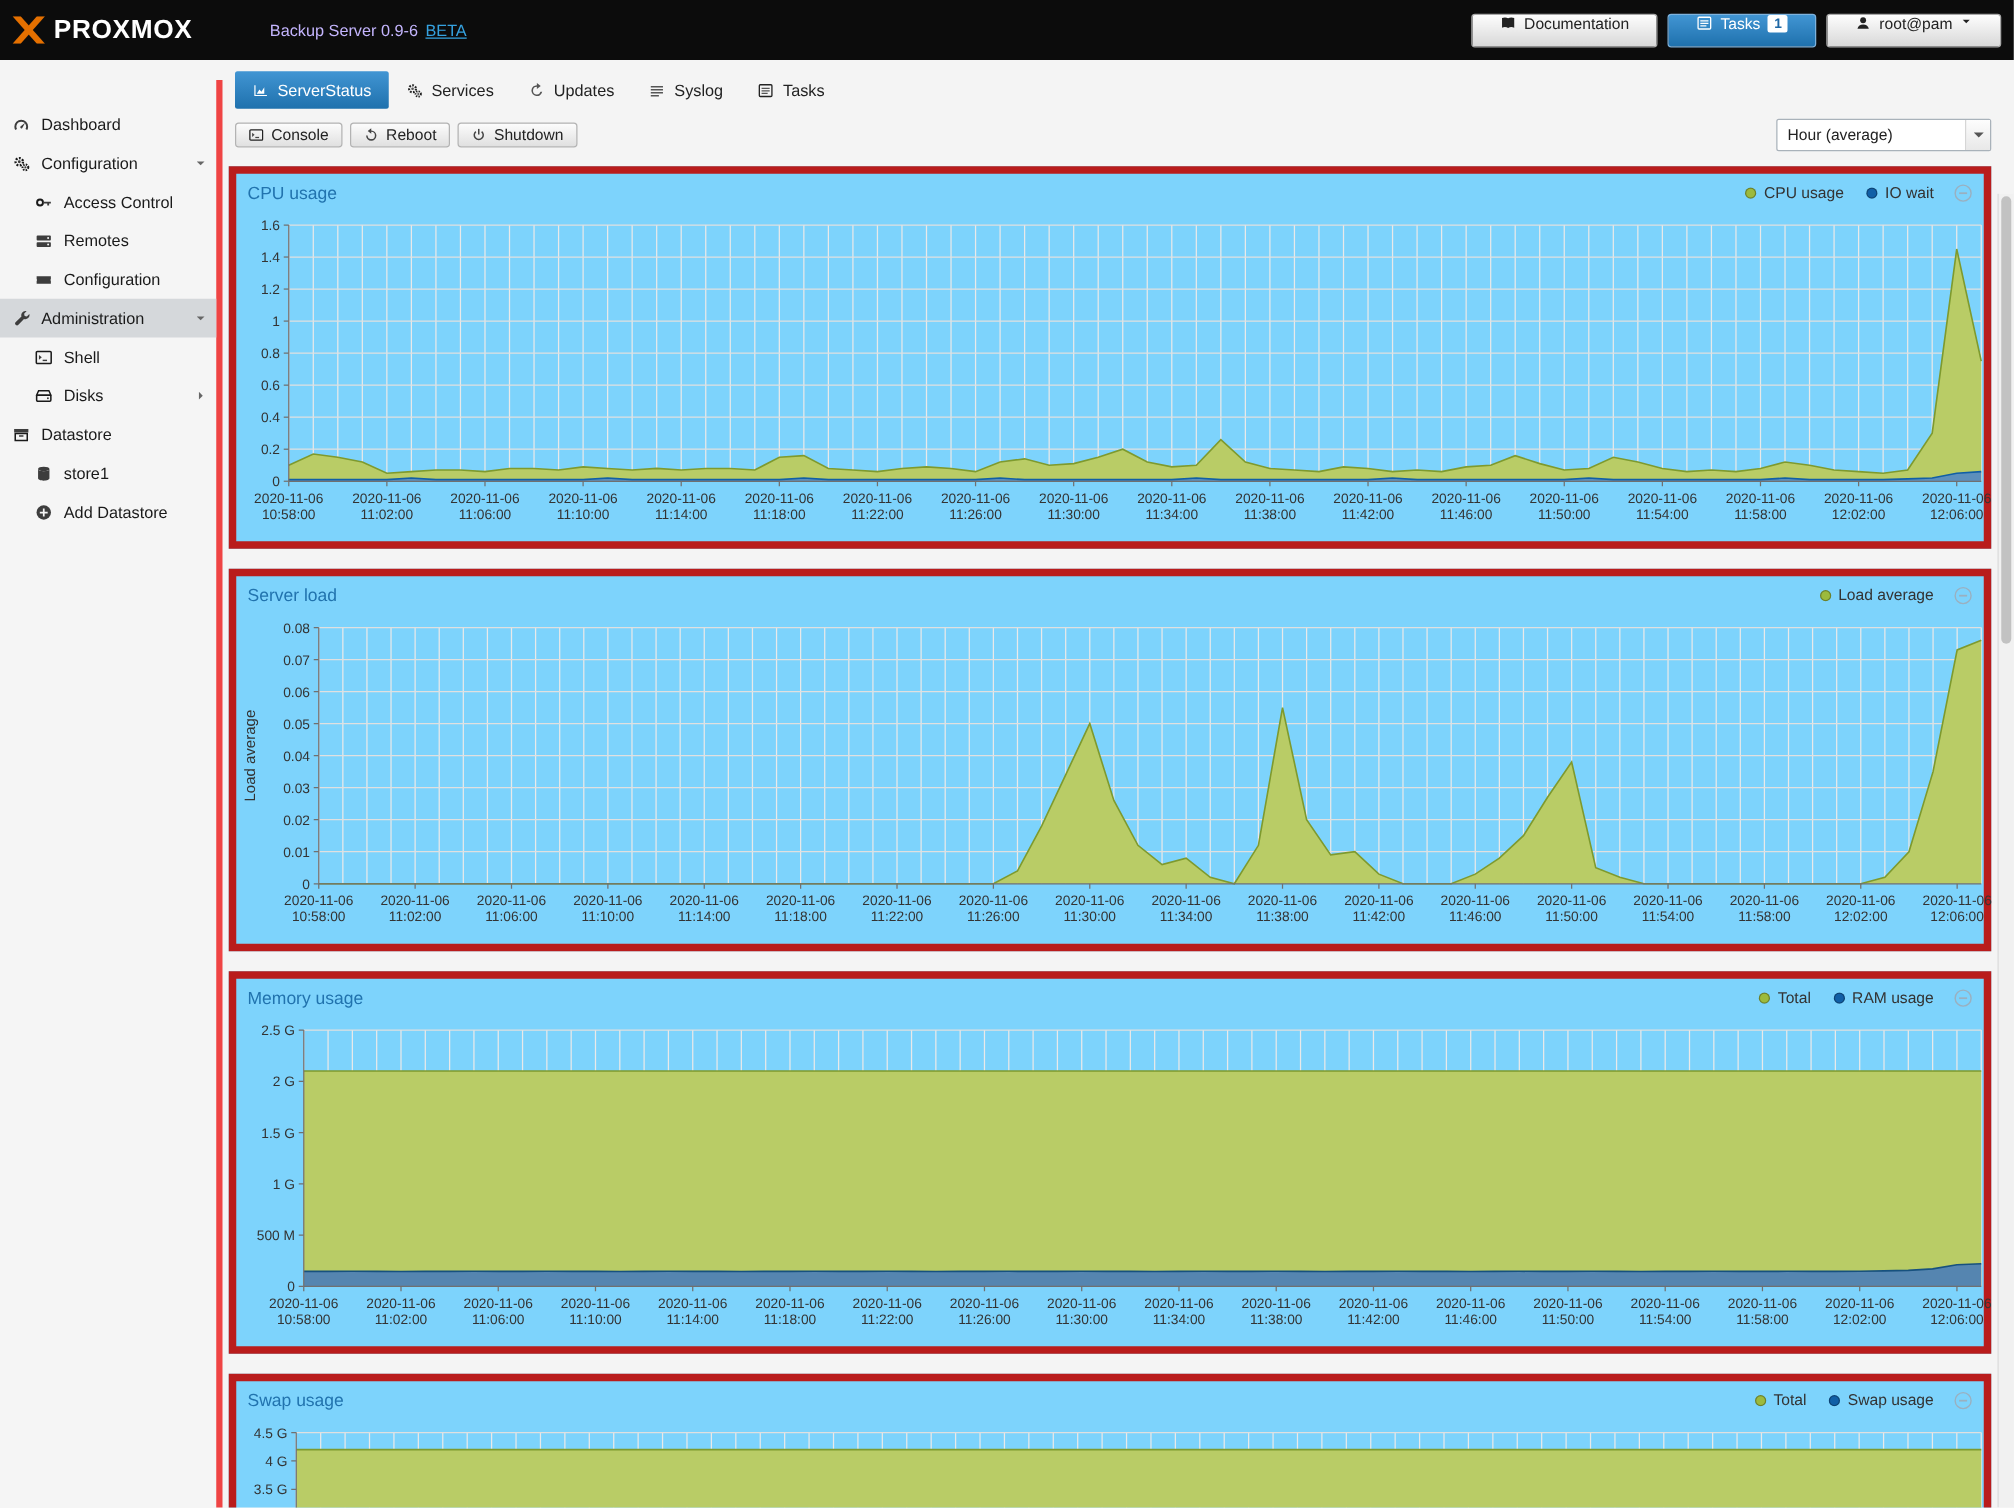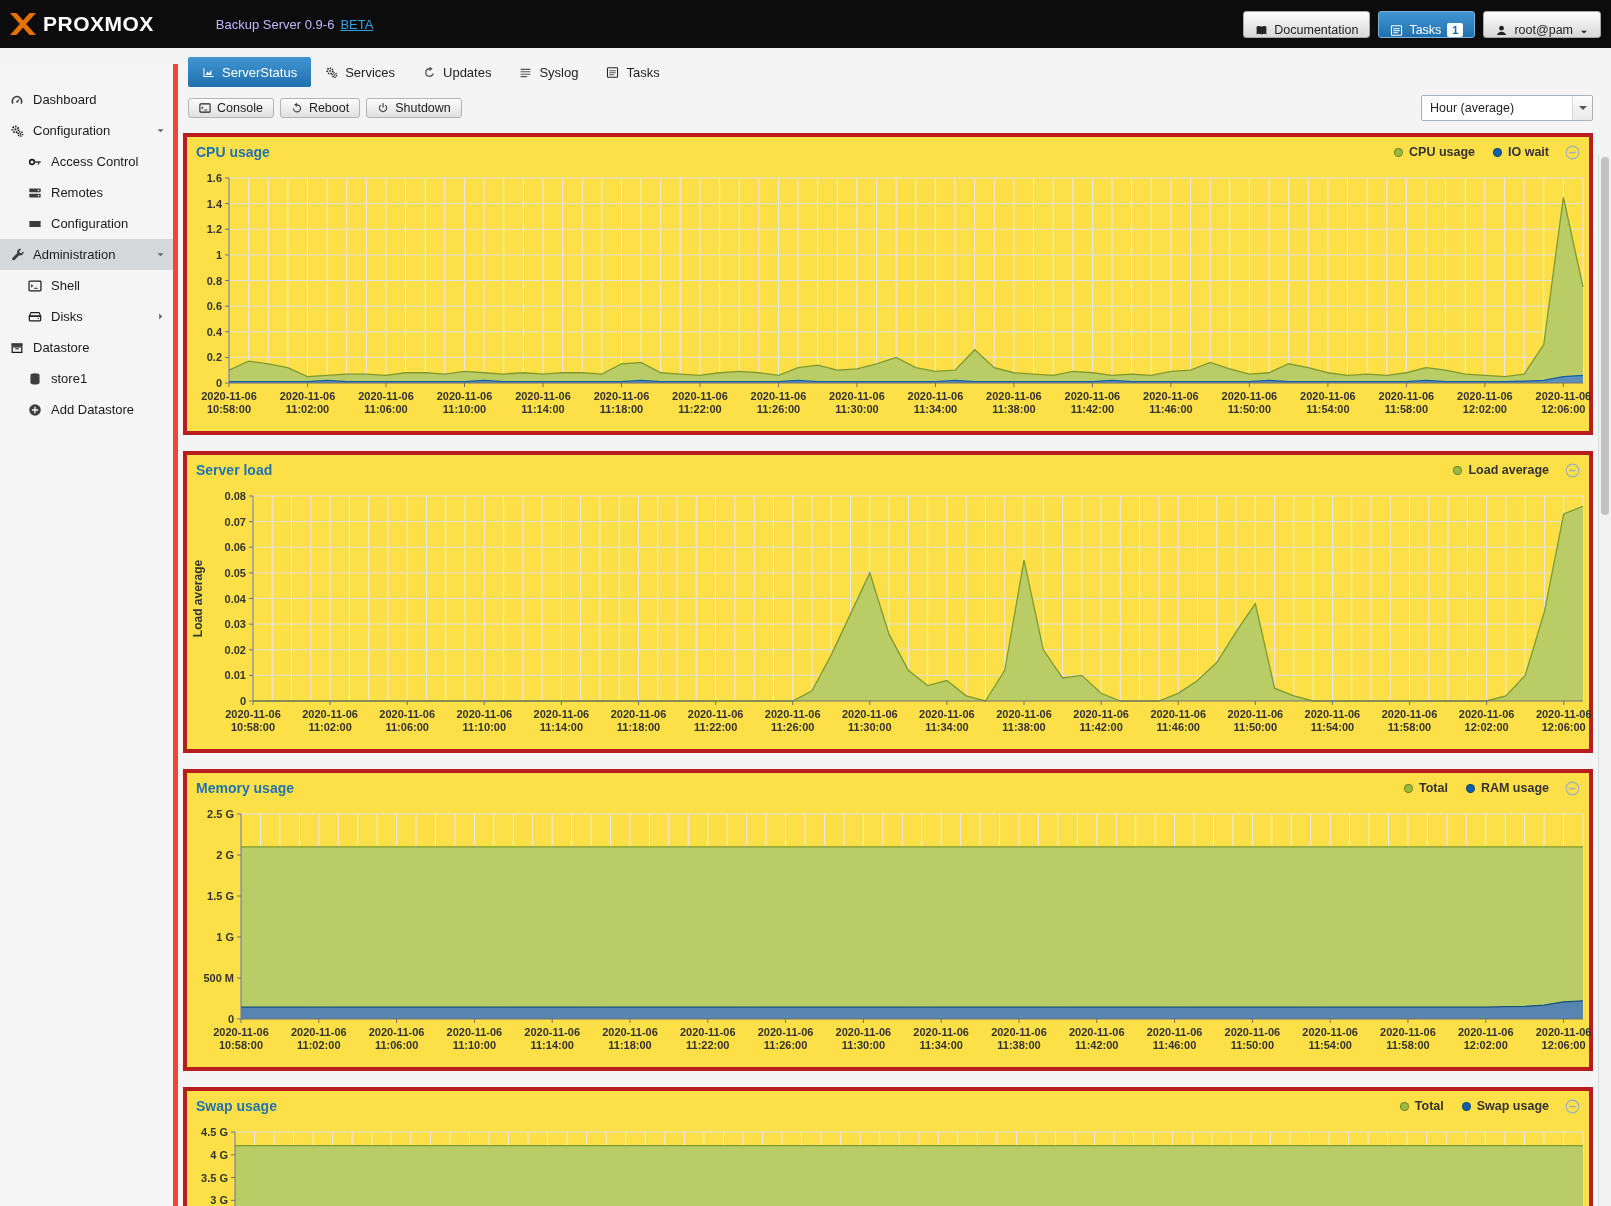--- a/index.html
+++ b/index.html
@@ -17,21 +17,21 @@
     background:var(--header-bg,#0c0c0c);
     display:flex; align-items:center; justify-content:space-between; padding:0 10px;
   }
   .brand { display:flex; align-items:center; }
   .brand svg { display:block; }
   .brand-text { color:#fff; font-size:21px; font-weight:bold; letter-spacing:.5px; margin-left:7px; }
   .product { color:#c4b5fd; font-size:13px; margin-left:20px;padding-left:42px; }
   .beta { color:var(--beta-link,#35a2e0); text-decoration:underline; cursor:pointer; font-size:13px; margin-left:6px; }
   .header-actions { display:flex; align-items:center; gap:8px; }
   .hbtn {
-    display:flex; align-items:flex-end; gap:6px; height:27px; padding:0 11px;
+    display:flex; align-items:flex-start; gap:6px; height:27px; padding:0 22px;
     font-size:12.5px; color:#222; font-family:inherit; cursor:pointer;
     background:linear-gradient(#fdfdfd,#d8d8d8); border:1px solid #a8a8a8; border-radius:3px;
   }
   .hbtn .icon svg { width:13px; height:13px; fill:currentColor; display:block; }
   .hbtn.tasks { background:linear-gradient(var(--active-tab-top,#4195d3),var(--active-tab-bottom,#1f71ad)); border-color:#7db2dd; color:#fff; }
   .badge { background:#fff; color:#1d67a5; font-weight:bold; font-size:11px; padding:1px 5px; border-radius:2px; }
   .caret svg { width:10px !important; height:10px !important; }
 
   
   #sidebar {
@@ -68,21 +68,21 @@
   }
   .tbtn .icon svg { width:12px; height:12px; fill:#444; display:block; }
   .spacer { flex:1; }
   .select { display:flex; align-items:center; height:26px; width:172px; background:#fff; border:1px solid #a9b2ba; border-radius:2px; cursor:pointer; }
   .select-value { flex:1; padding:0 8px; font-size:12.5px; color:#222; white-space:nowrap; overflow:hidden; }
   .select-trigger { width:20px; height:100%; display:flex; align-items:center; justify-content:center; border-left:1px solid #d6d6d6; background:linear-gradient(#fdfdfd,#e8e8e8); }
   .select-trigger::after { content:""; border:4px solid transparent; border-top-color:#555; margin-top:4px; }
 
   
   .panels { margin:12px 18px 0 5px; }
-  .panel { background:#fde047; border:4px solid #b91c1c; margin-bottom:16px;font-weight:bold; }
+  .panel { background:#7dd3fc; border:6px solid #b91c1c; margin-bottom:16px; }
   .panel-header { display:flex; align-items:center; height:30px; padding:0 9px; }
   .panel-title { color:var(--title-blue,#2173ae); font-size:14px; }
   .legend { margin-left:auto; display:flex; align-items:center; gap:18px; }
   .legend-item { display:flex; align-items:center; gap:6px; font-size:12.5px; color:#333; cursor:pointer; }
   .legend-dot { width:9px; height:9px; border-radius:50%; border:1px solid rgba(0,0,0,.3); }
   .collapse-tool { margin-left:16px; color:#9ab0c0; cursor:pointer; display:flex; }
   .collapse-tool svg { width:15px; height:15px; }
   .chart { padding:2px 2px 4px 2px; }
   .chart svg { display:block; }
   svg text { font-family:"Liberation Sans","DejaVu Sans",sans-serif; }

